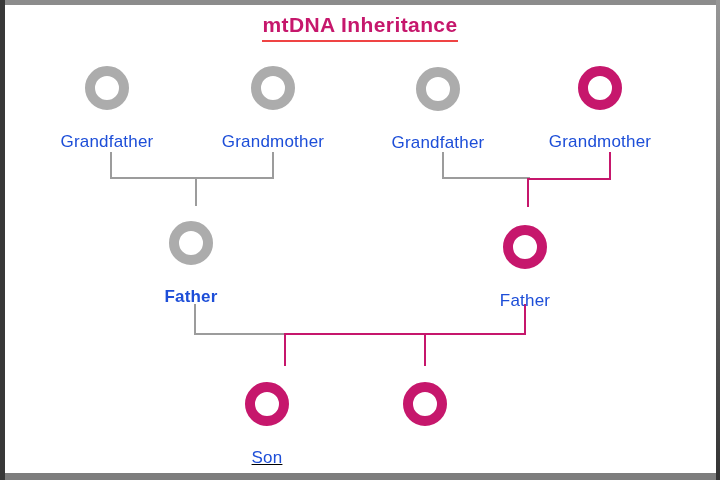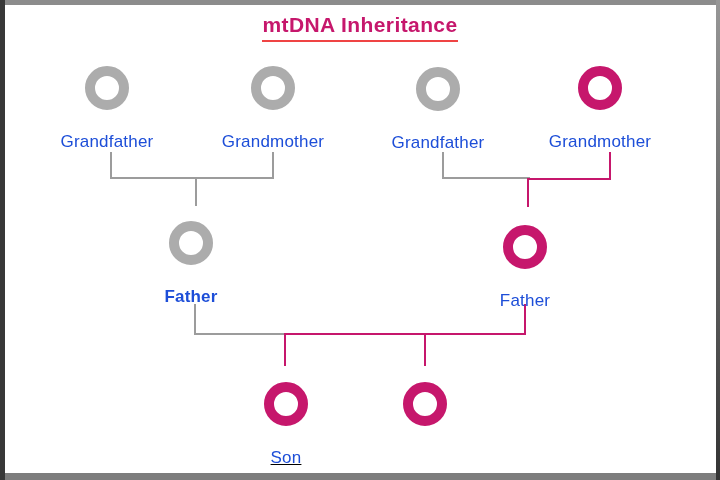--- a/index.html
+++ b/index.html
@@ -77,19 +77,19 @@
   <div class="label">Grandmother</div>
 </div>
 <div class="node" style="left:126px;top:221px;font-weight:bold;">
   <div class="ring"></div>
   <div class="label">Father</div>
 </div>
 <div class="node" style="left:460px;top:225px;">
   <div class="ring carrier"></div>
   <div class="label">Father</div>
 </div>
-<div class="node" style="left:221px;top:382px;text-decoration:underline;">
+<div class="node" style="left:202px;top:382px;text-decoration:underline;">
   <div class="ring carrier"></div>
   <div class="label">Son</div>
 </div>
 <div class="node" style="left:360px;top:382px;">
   <div class="ring carrier"></div>
 </div>
 
 </body></html>

